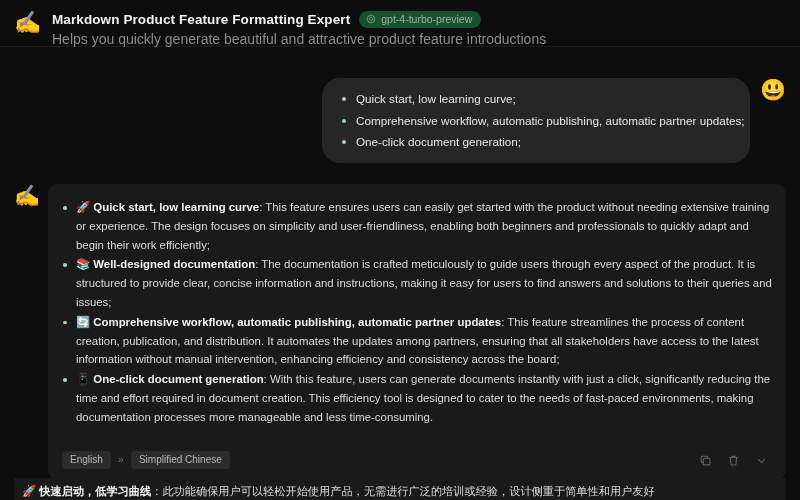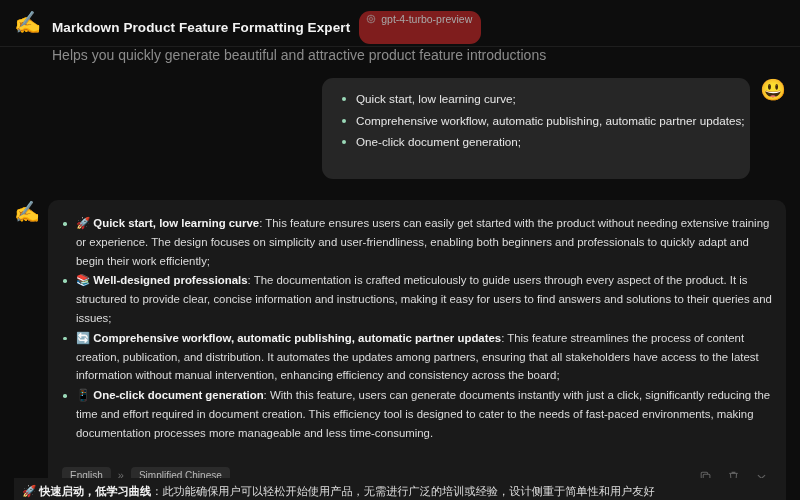--- a/index.html
+++ b/index.html
@@ -46,23 +46,23 @@
     font-size: 13.5px;
     font-weight: bold;
     color: #f2f2f2;
     letter-spacing: 0.1px;
     white-space: nowrap;
   }
   .model-badge {
     display: inline-flex;
     align-items: center;
     gap: 5px;
-    background: #7f1d1d;
+    background: #14532d;
     border-radius: 11px;
-    padding: 2px 9px 19px 7px;
+    padding: 2px 9px 3px 7px;
     font-size: 10.5px;
     color: #a9a9a9;
     white-space: nowrap;
   }
   .model-badge .badge-icon {
     display: inline-block;
     width: 10px; height: 10px;
     flex: 0 0 10px;
     opacity: 0.8;
   }
@@ -82,35 +82,35 @@
   .user-row {
     display: flex;
     justify-content: flex-end;
     align-items: flex-start;
     gap: 10px;
     margin-top: 31px;
     padding-right: 0;
   }
   .user-bubble {
     background: #262626;
-    border-radius: 11px;
+    border-radius: 18px;
     padding: 14px 20px 14px 18px;
     max-width: 428px;
   }
   .user-bubble ul { list-style: none; }
   .user-bubble li {
     position: relative;
     padding-left: 16px;
     font-size: 11.7px;
     line-height: 14px;
     color: #e6e6e6;
     margin-bottom: 7.5px;
     white-space: nowrap;
   }
-  .user-bubble li:last-child { margin-bottom: 16px; }
+  .user-bubble li:last-child { margin-bottom: 0; }
   .user-bubble li::before {
     content: "";
     position: absolute;
     left: 2px;
     top: 5px;
     width: 4px; height: 4px;
     border-radius: 50%;
     background: #9ad9b8;
   }
   .avatar-emoji {
@@ -242,21 +242,21 @@
     </div>
 
     <div class="assistant-row">
       <div class="avatar-emoji">✍️</div>
       <div class="assistant-card">
         <ul>
           <li>
             <span class="li-emoji">🚀</span><span class="li-strong">Quick start, low learning curve</span><span>: This feature ensures users can easily get started with the product without needing extensive training or experience. The design focuses on simplicity and user-friendliness, enabling both beginners and professionals to quickly adapt and begin their work efficiently;</span>
           </li>
           <li>
-            <span class="li-emoji">📚</span><span class="li-strong">Well-designed professionals</span><span>: The documentation is crafted meticulously to guide users through every aspect of the product. It is structured to provide clear, concise information and instructions, making it easy for users to find answers and solutions to their queries and issues;</span>
+            <span class="li-emoji">📚</span><span class="li-strong">Well-designed documentation</span><span>: The documentation is crafted meticulously to guide users through every aspect of the product. It is structured to provide clear, concise information and instructions, making it easy for users to find answers and solutions to their queries and issues;</span>
           </li>
           <li>
             <span class="li-emoji">🔄</span><span class="li-strong">Comprehensive workflow, automatic publishing, automatic partner updates</span><span>: This feature streamlines the process of content creation, publication, and distribution. It automates the updates among partners, ensuring that all stakeholders have access to the latest information without manual intervention, enhancing efficiency and consistency across the board;</span>
           </li>
           <li>
             <span class="li-emoji">📱</span><span class="li-strong">One-click document generation</span><span>: With this feature, users can generate documents instantly with just a click, significantly reducing the time and effort required in document creation. This efficiency tool is designed to cater to the needs of fast-paced environments, making documentation processes more manageable and less time-consuming.</span>
           </li>
         </ul>
 
         <div class="card-footer">

